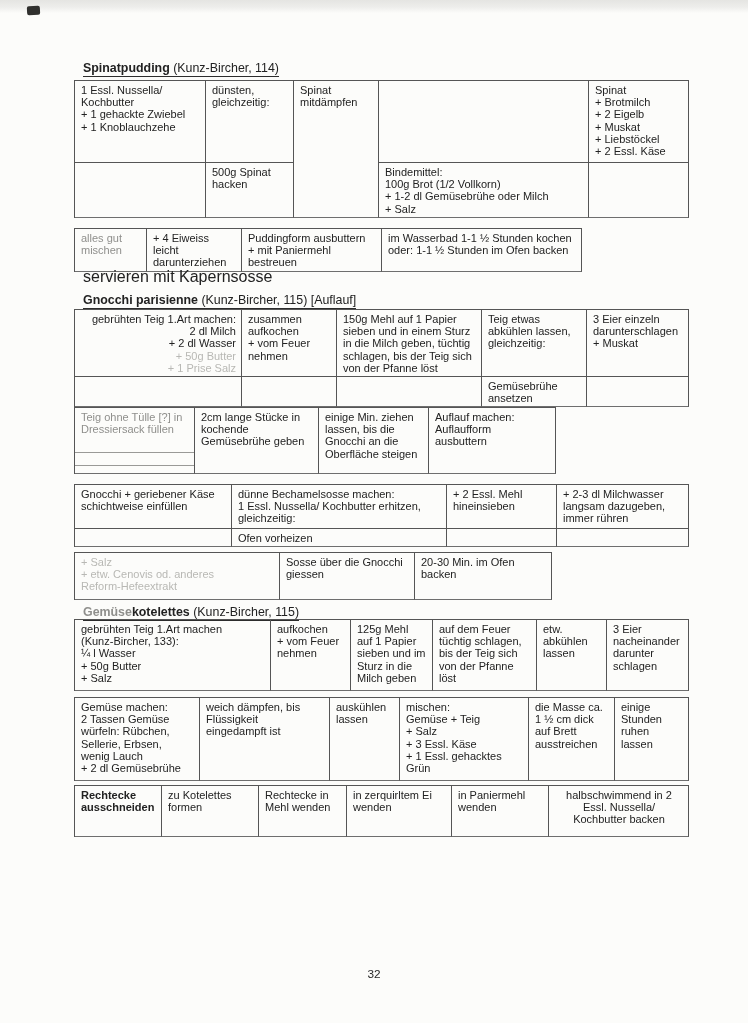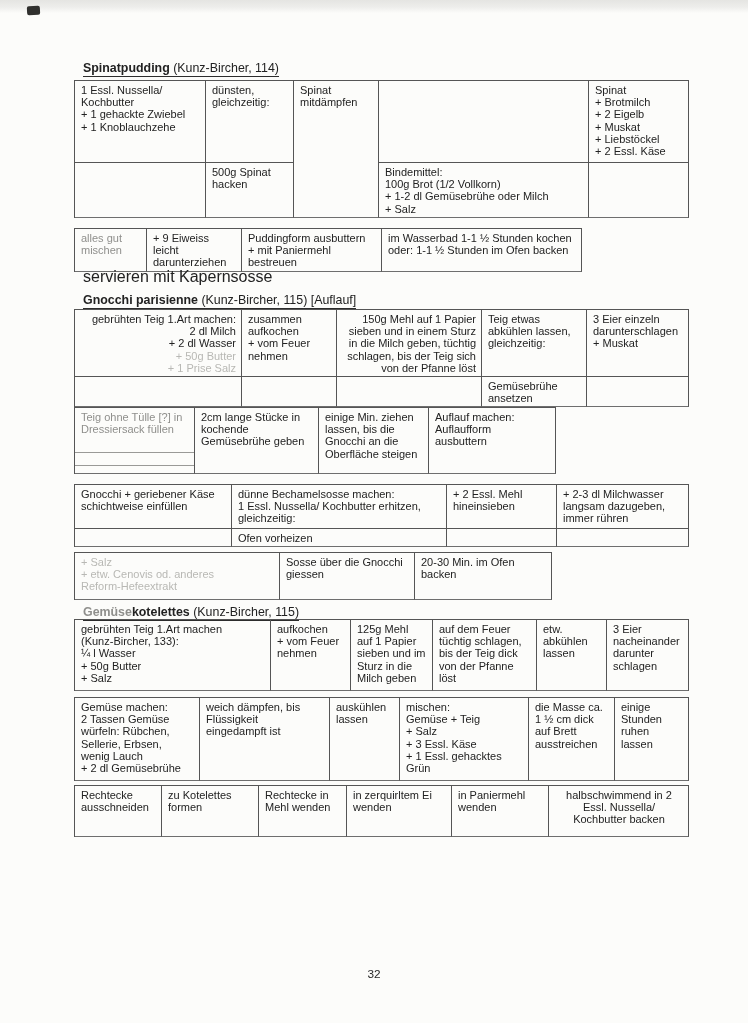--- a/index.html
+++ b/index.html
@@ -89,21 +89,21 @@
 100g Brot (1/2 Vollkorn)
 + 1-2 dl Gemüsebrühe oder Milch
 + Salz</span></div>
         <div class="cell" style="width: 100px; min-height: 52px;"><span></span></div>
       </div>
     </div>
   <div class="tbl" style="top:228px">
       <div class="row">
         <div class="cell f1" style="width: 72px; min-height: 40px;"><span>alles gut
 mischen</span></div>
-        <div class="cell" style="width: 95px; min-height: 40px;"><span>+ 9 Eiweiss leicht
+        <div class="cell" style="width: 95px; min-height: 40px;"><span>+ 4 Eiweiss leicht
 darunterziehen</span></div>
         <div class="cell" style="width: 140px; min-height: 40px;"><span>Puddingform ausbuttern
 + mit Paniermehl
 bestreuen</span></div>
         <div class="cell" style="width: 200px; min-height: 40px;"><span>im Wasserbad 1-1 ½ Stunden kochen
 oder: 1-1 ½ Stunden im Ofen backen</span></div>
       </div>
     </div>
   <div class="note" style="top:270px">servieren mit Kapernsosse</div>
 
@@ -112,21 +112,21 @@
       <div class="row">
         <div class="cell" style="width: 167px; min-height: 62px; text-align: right;"><span>gebrühten Teig 1.Art machen:
 2 dl Milch
 + 2 dl Wasser</span><span class="f2">
 + 50g Butter
 + 1 Prise Salz</span></div>
         <div class="cell" style="width: 95px; min-height: 62px;"><span>zusammen
 aufkochen
 + vom Feuer
 nehmen</span></div>
-        <div class="cell" style="width: 145px; min-height: 62px; text-align: right;"><span>150g Mehl auf 1 Papier
+        <div class="cell" style="width: 145px; min-height: 62px;"><span>150g Mehl auf 1 Papier
 sieben und in einem Sturz
 in die Milch geben, tüchtig
 schlagen, bis der Teig sich
 von der Pfanne löst</span></div>
         <div class="cell" style="width: 105px; min-height: 62px;"><span>Teig etwas
 abkühlen lassen,
 gleichzeitig:</span></div>
         <div class="cell" style="width: 102px; min-height: 62px;"><span>3 Eier einzeln
 darunterschlagen
 + Muskat</span></div>
@@ -199,21 +199,21 @@
         <div class="cell" style="width: 80px; min-height: 71px;"><span>aufkochen
 + vom Feuer
 nehmen</span></div>
         <div class="cell" style="width: 82px; min-height: 71px;"><span>125g Mehl
 auf 1 Papier
 sieben und im
 Sturz in die
 Milch geben</span></div>
         <div class="cell" style="width: 104px; min-height: 71px;"><span>auf dem Feuer
 tüchtig schlagen,
-bis der Teig dick
+bis der Teig sich
 von der Pfanne
 löst</span></div>
         <div class="cell" style="width: 70px; min-height: 71px;"><span>etw.
 abkühlen
 lassen</span></div>
         <div class="cell" style="width: 82px; min-height: 71px;"><span>3 Eier
 nacheinander
 darunter
 schlagen</span></div>
       </div>
@@ -242,21 +242,21 @@
 auf Brett
 ausstreichen</span></div>
         <div class="cell" style="width: 74px; min-height: 83px;"><span>einige
 Stunden
 ruhen
 lassen</span></div>
       </div>
     </div>
   <div class="tbl" style="top:785px">
       <div class="row">
-        <div class="cell" style="width: 87px; min-height: 51px;"><span>Rechtecke
+        <div class="cell" style="width: 87px; min-height: 51px; font-weight: bold;"><span>Rechtecke
 ausschneiden</span></div>
         <div class="cell" style="width: 97px; min-height: 51px;"><span>zu Kotelettes
 formen</span></div>
         <div class="cell" style="width: 88px; min-height: 51px;"><span>Rechtecke in
 Mehl wenden</span></div>
         <div class="cell" style="width: 105px; min-height: 51px;"><span>in zerquirltem Ei
 wenden</span></div>
         <div class="cell" style="width: 97px; min-height: 51px;"><span>in Paniermehl
 wenden</span></div>
         <div class="cell" style="width: 140px; min-height: 51px; text-align: center;"><span>halbschwimmend in 2

